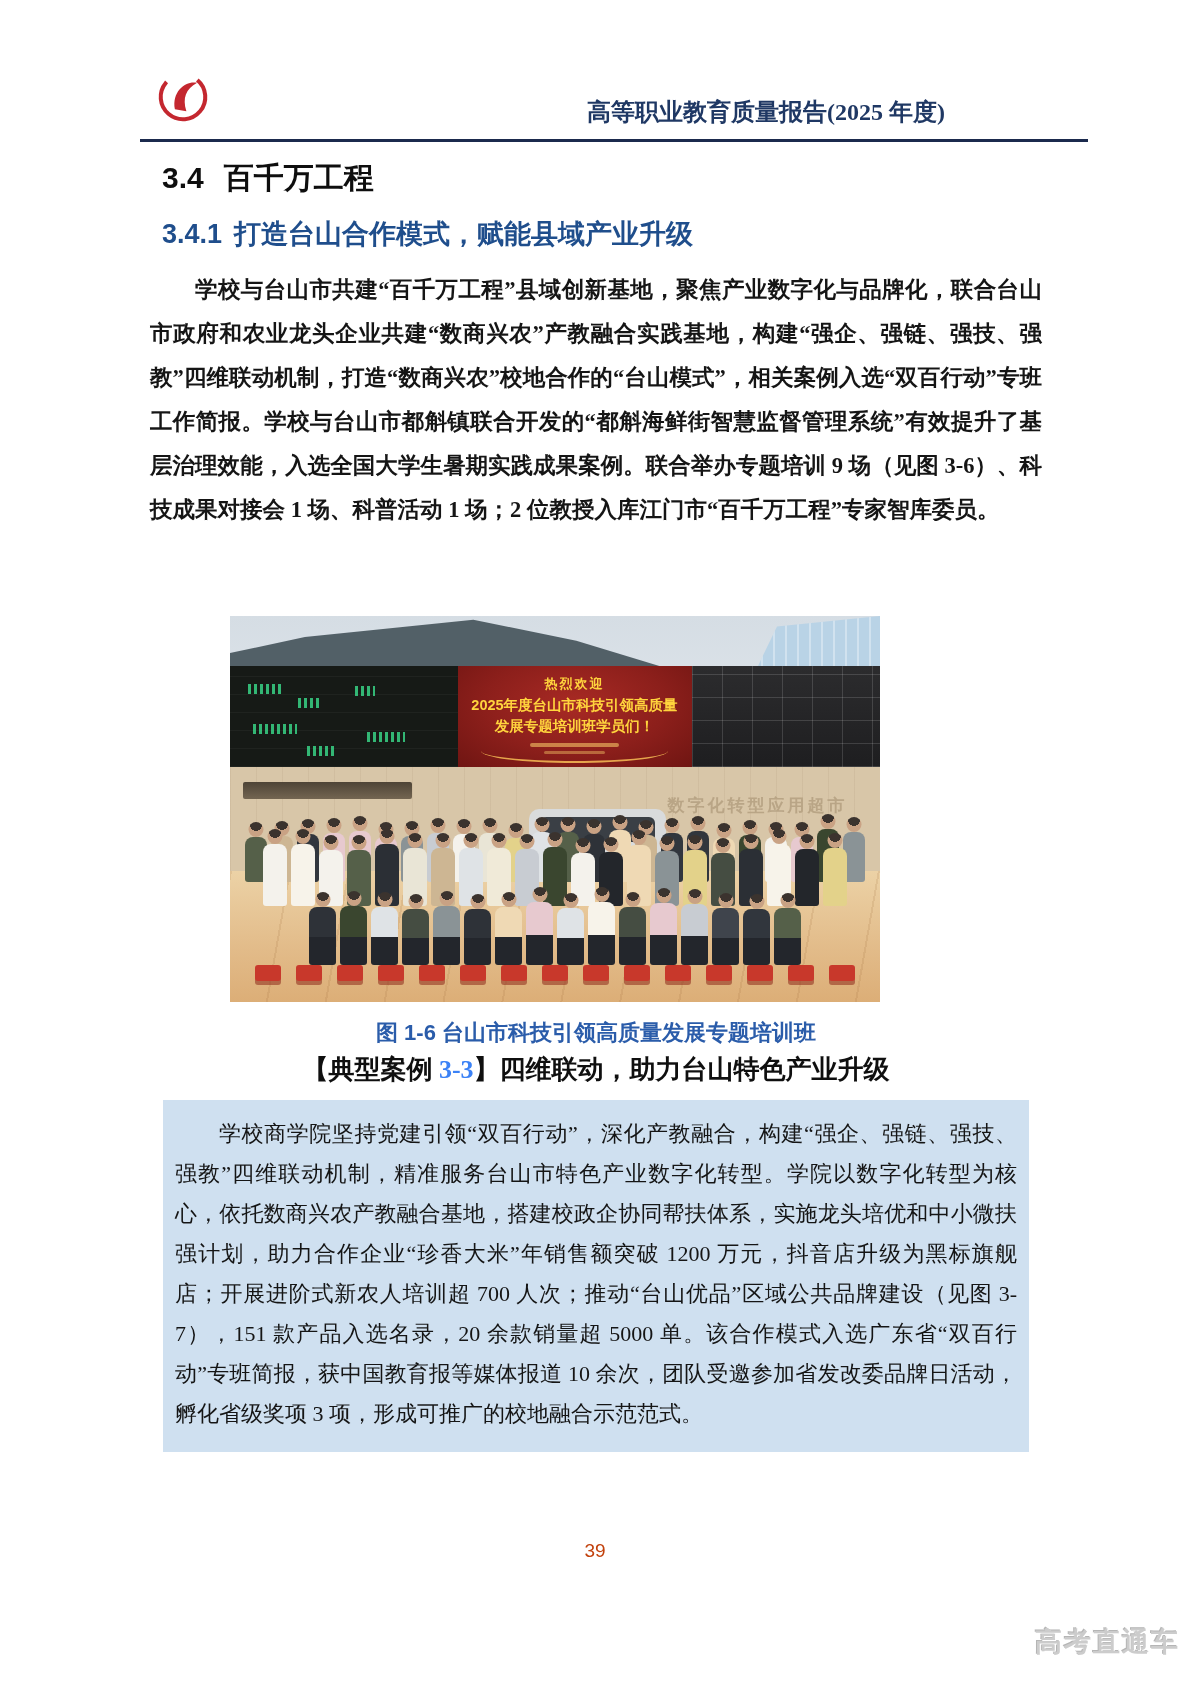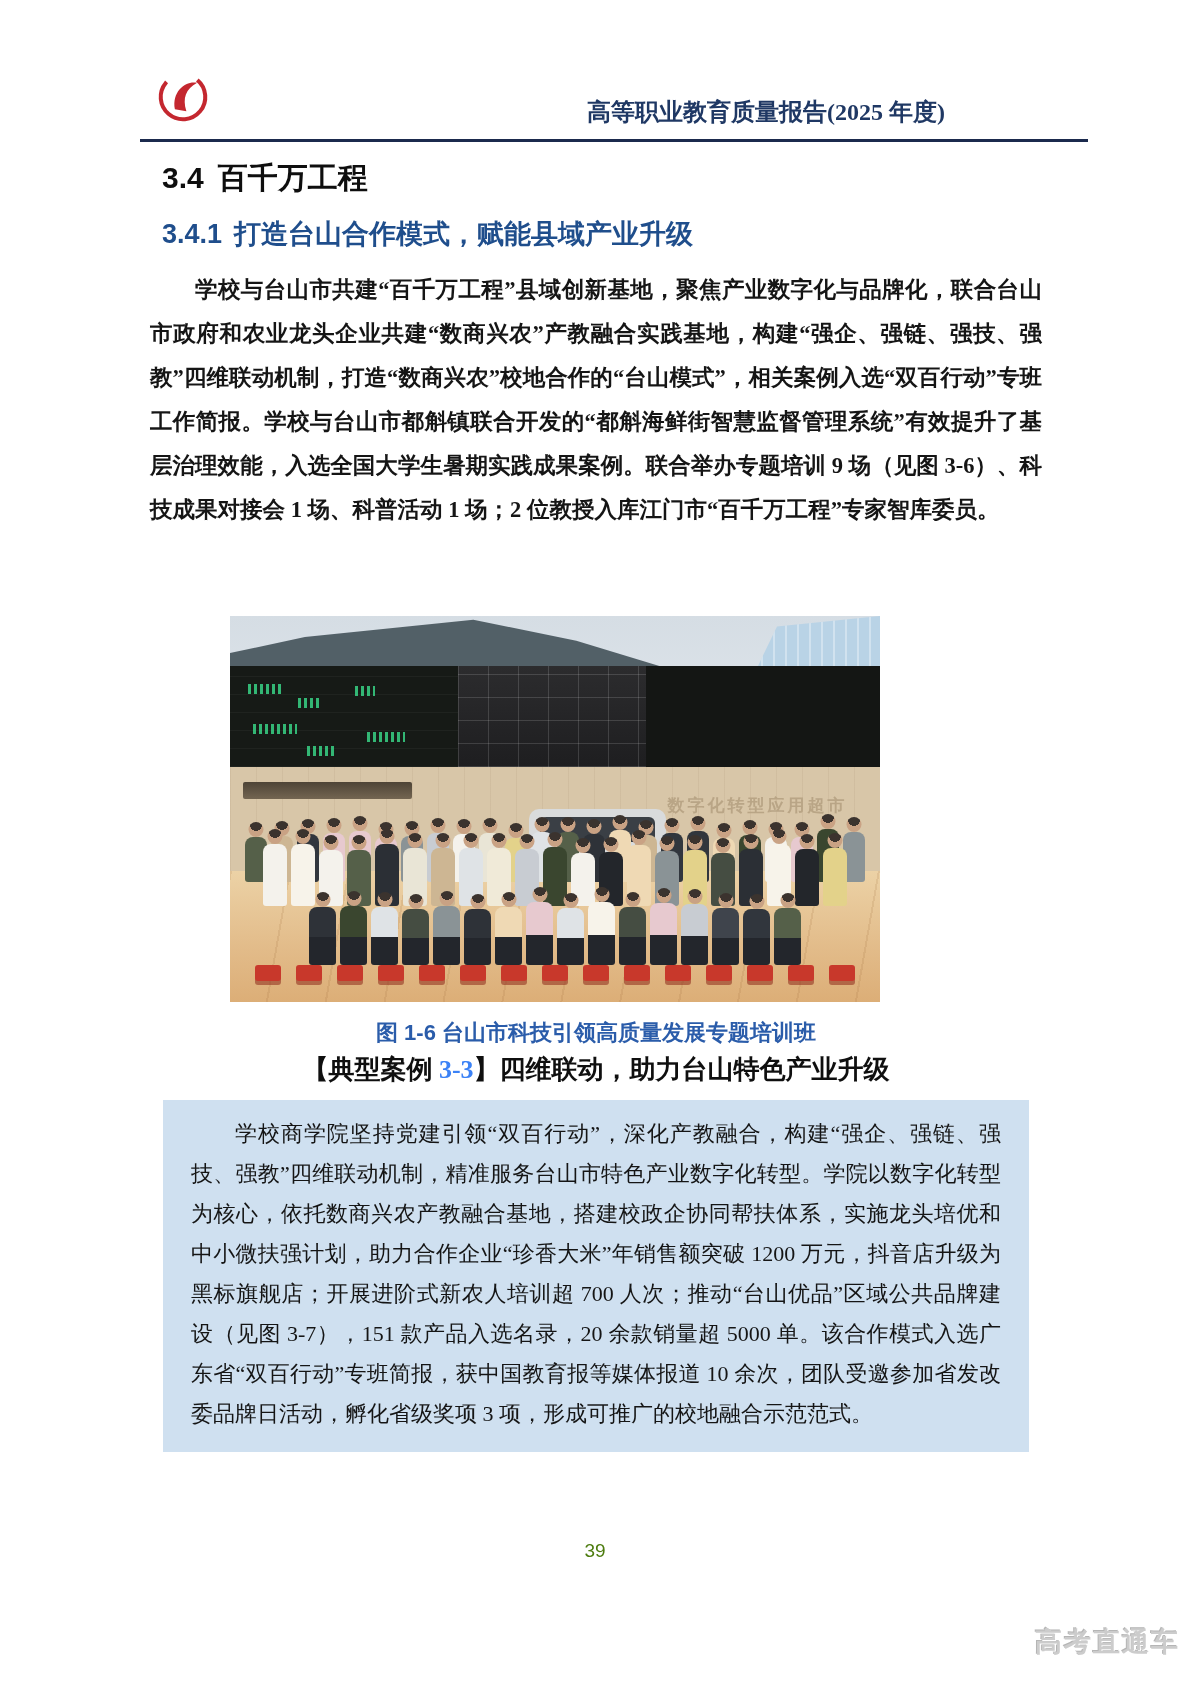--- a/index.html
+++ b/index.html
@@ -13,21 +13,21 @@
   #logo-zh{color:#c4272f;font-weight:bold;font-size:24px;letter-spacing:2px;
            font-family:"DejaVu Serif",serif;line-height:1.2;}
   #logo-en{color:#8f8f8f;font-size:7.5px;letter-spacing:.45px;margin-top:2px;
            font-family:"Liberation Sans","DejaVu Sans",sans-serif;}
   #header-title{top:96px;right:245px;font-weight:bold;font-size:24px;color:#1f3864;
                 font-family:"Liberation Serif",serif;}
   #header-rule{left:140px;top:139px;width:948px;height:3px;background:#1b2a4d;}
 
   
   #h1{left:162px;top:158px;font:bold 30px "Liberation Sans","DejaVu Sans",sans-serif;color:#0e0e0e;}
-  #h1 .num{margin-right:14px;}
+  #h1 .num{margin-right:20px;}
   #h2{left:162px;top:216px;font:bold 27px "Liberation Sans","DejaVu Sans",sans-serif;color:#1f4e8c;}
   #h2 .num{margin-right:12px;}
 
   
   #p1{left:150px;top:268px;width:892px;font-size:22.5px;line-height:44px;
       text-align:justify;text-indent:2em;color:#151515;font-weight:bold;}
 
   
   #photo{left:230px;top:616px;width:650px;height:386px;overflow:hidden;
          background:linear-gradient(180deg,#d5dde4 0%,#e9edf1 60%,#eef1f3 100%);}
@@ -82,26 +82,26 @@
       background:radial-gradient(circle at 50% 18%,#3b332e 0 42%,#c9a284 43%);}
   .stool{width:26px;height:16px;background:#c8382b;border-radius:3px;box-shadow:0 4px 0 rgba(140,40,25,.55);}
 
   
   #fig-caption{left:150px;top:1018px;width:892px;text-align:center;color:#2a5caa;
       font:bold 22px "Liberation Sans","DejaVu Sans",sans-serif;}
   #case-heading{left:150px;top:1052px;width:892px;text-align:center;
       font:bold 26px "Liberation Serif","DejaVu Serif",serif;color:#0f0f0f;}
   #case-heading .num{color:#3b82f6;}
   #case-box{left:163px;top:1100px;width:866px;box-sizing:border-box;background:#cfe0f0;
-      padding:14px 28px 18px;font-size:22px;line-height:40px;text-align:justify;
+      padding:14px 12px 18px;font-size:22px;line-height:40px;text-align:justify;
       text-indent:2em;color:#151515;}
 
   
   #page-number{left:0;top:1540px;width:100%;text-align:center;
-      font:19px "Liberation Sans","DejaVu Sans",sans-serif;color:#4d7c0f;}
+      font:19px "Liberation Sans","DejaVu Sans",sans-serif;color:#c2410c;}
   #watermark{right:10px;top:1624px;font:bold 27px "Liberation Sans","DejaVu Sans",sans-serif;
       color:#cccccc;letter-spacing:2px;text-shadow:1px 1px 0 #ffffff,-1px -1px 0 #b5b5b5;}
 </style>
 </head>
 <body>
 
 <div class="abs" id="header-logo">
   <svg id="logo-mark" viewBox="0 0 40 40">
     <circle cx="20" cy="20" r="16.5" fill="none" stroke="#c4272f" stroke-width="3" stroke-dasharray="78 26" transform="rotate(-50 20 20)"></circle>
     <path d="M14 29 C 11.5 15, 23 7.5, 30.5 9.5 C 22 14, 19.5 21, 22.5 30.5 Z" fill="#c4272f"></path>
@@ -123,20 +123,28 @@
   <div class="ph" id="ph-bld-left"></div>
   <div class="ph" id="ph-bld-right"></div>
   <div class="ph" id="ph-screen">
     <div id="ph-screen-left">
       <div class="gbar"></div>
       <div class="gbar"></div>
       <div class="gbar"></div>
       <div class="gbar"></div>
       <div class="gbar"></div>
       <div class="gbar"></div>
+    </div>
+    <div id="ph-screen-center">
+      <div id="banner-l1">热烈欢迎</div>
+      <div id="banner-l2">2025年度台山市科技引领高质量</div>
+      <div id="banner-l3">发展专题培训班学员们！</div>
+      <div class="banner-sub"></div>
+      <div class="banner-sub2"></div>
+      <div id="banner-arc"></div>
     </div>
     <div id="ph-screen-right"></div>
   </div>
   <div class="ph" id="ph-wall"></div>
   <div class="ph" id="ph-recess"></div>
   <div class="ph" id="ph-wall-text">数字化转型应用超市</div>
   <div class="ph" id="ph-floor"></div>
   <div class="ph" id="ph-van"></div>
   <div class="prow" id="row-back">
       <div class="person" style="width: 22px; height: 45.8292px; background: rgb(85, 96, 73);"></div>

